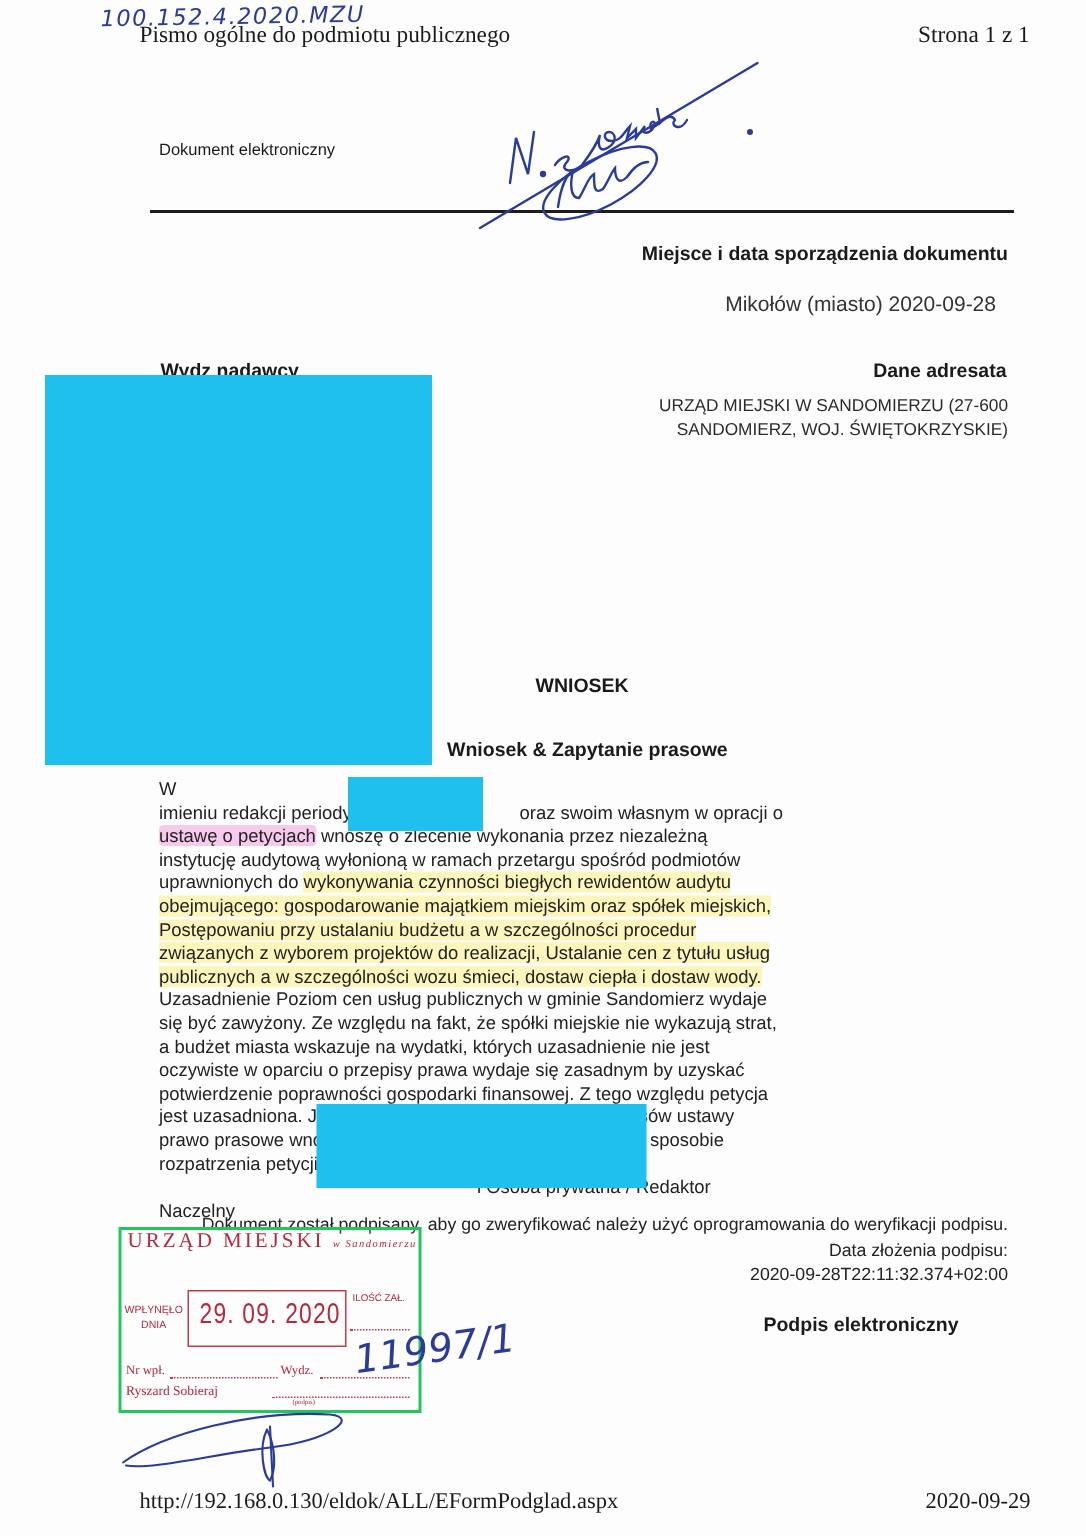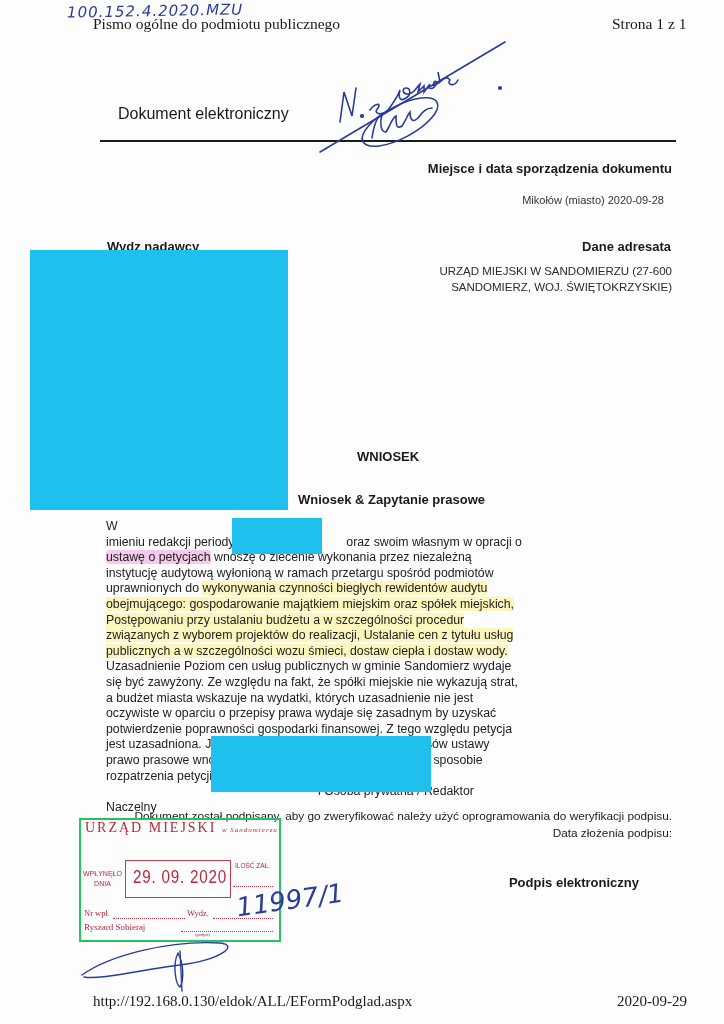--- a/index.html
+++ b/index.html
@@ -10,26 +10,26 @@
   }
   .abs { position: absolute; }
   .serif { font-family: "Liberation Serif", serif; }
   .hand { font-family: "DejaVu Sans", sans-serif; color: #2a3b9a; font-style: italic; }
 
   
   .ref-number { left: 67px; top: 2px; font-size: 15px; letter-spacing: 1px; transform: rotate(-1deg); }
   .doc-type { left: 93px; top: 15px; font-size: 15.5px; }
   .page-num { left: 612px; top: 15px; font-size: 15.5px; }
 
-  .doc-title { left: 106px; top: 105px; font-size: 16px; margin-left: 12px; }
+  .doc-title { left: 106px; top: 94px; font-size: 11px; }
   .rule { left: 100px; top: 140px; width: 576px; height: 2px; background: #1c1c1c; }
 
   .bold-label { font-weight: bold; font-size: 13px; }
   .place-date-label { right: 52px; top: 161px; }
-  .place-date-value { right: 60px; top: 194px; font-size: 11px; color: #333; }
+  .place-date-value { right: 60px; top: 194px; font-size: 14px; color: #333; }
 
   .sender-label { left: 107px; top: 239px; }
   .recipient-label { right: 53px; top: 239px; }
   .recipient-address { right: 52px; top: 263px; font-size: 11.5px; text-align: right; line-height: 16px; color: #2a2a2a; }
 
   .redaction { background: #1fc0ee; }
   .redact-sender { left: 30px; top: 250px; width: 258px; height: 260px; }
   .redact-periodical { left: 232px; top: 518px; width: 90px; height: 36px; }
   .redact-name { left: 211px; top: 736px; width: 220px; height: 56px; }
 
@@ -116,20 +116,21 @@
 
 <div class="abs body-text">
   <p>W</p>
   <p><span>imieniu redakcji periodyku </span><span style="display:inline-block;width:92px;"></span><span> oraz swoim własnym w opracji o</span> <span class="hl-pink">ustawę o petycjach</span><span> wnoszę o zlecenie wykonania przez niezależną instytucję audytową wyłonioną w ramach przetargu spośród podmiotów uprawnionych do </span><span class="hl-yellow">wykonywania czynności biegłych rewidentów audytu obejmującego: gospodarowanie majątkiem miejskim oraz spółek miejskich, Postępowaniu przy ustalaniu budżetu a w szczególności procedur związanych z wyborem projektów do realizacji, Ustalanie cen z tytułu usług publicznych a w szczególności wozu śmieci, dostaw ciepła i dostaw wody.</span><span> Uzasadnienie Poziom cen usług publicznych w gminie Sandomierz wydaje się być zawyżony. Ze względu na fakt, że spółki miejskie nie wykazują strat, a budżet miasta wskazuje na wydatki, których uzasadnienie nie jest oczywiste w oparciu o przepisy prawa wydaje się zasadnym by uzyskać potwierdzenie poprawności gospodarki finansowej. Z tego względu petycja jest uzasadniona. Jednocześnie w związku z treścią przepisów ustawy prawo prasowe wnoszę o poinformowanie naszej redakcji o sposobie rozpatrzenia petycji. W imieniu własnym Oraz</span><span style="display:inline-block;width:212px;"></span><span>i Osoba prywatna / Redaktor Naczelny</span></p>
 </div>
 <div class="abs redaction redact-periodical"></div>
 <div class="abs redaction redact-name"></div>
 
 <div class="abs sign-note">
   <div>Dokument został podpisany, aby go zweryfikować należy użyć oprogramowania do weryfikacji podpisu. Data złożenia podpisu:</div>
+  <div>2020-09-28T22:11:32.374+02:00</div>
 </div>
 <div class="abs bold-label sign-label">Podpis elektroniczny</div>
 
 <div class="abs stamp">
   <div class="line1"><span>URZĄD MIEJSKI</span> <small>w Sandomierzu</small></div>
   <div class="recv">
     <div>WPŁYNĘŁO</div>
     <div>DNIA</div>
   </div>
   <div class="inbox"></div>

